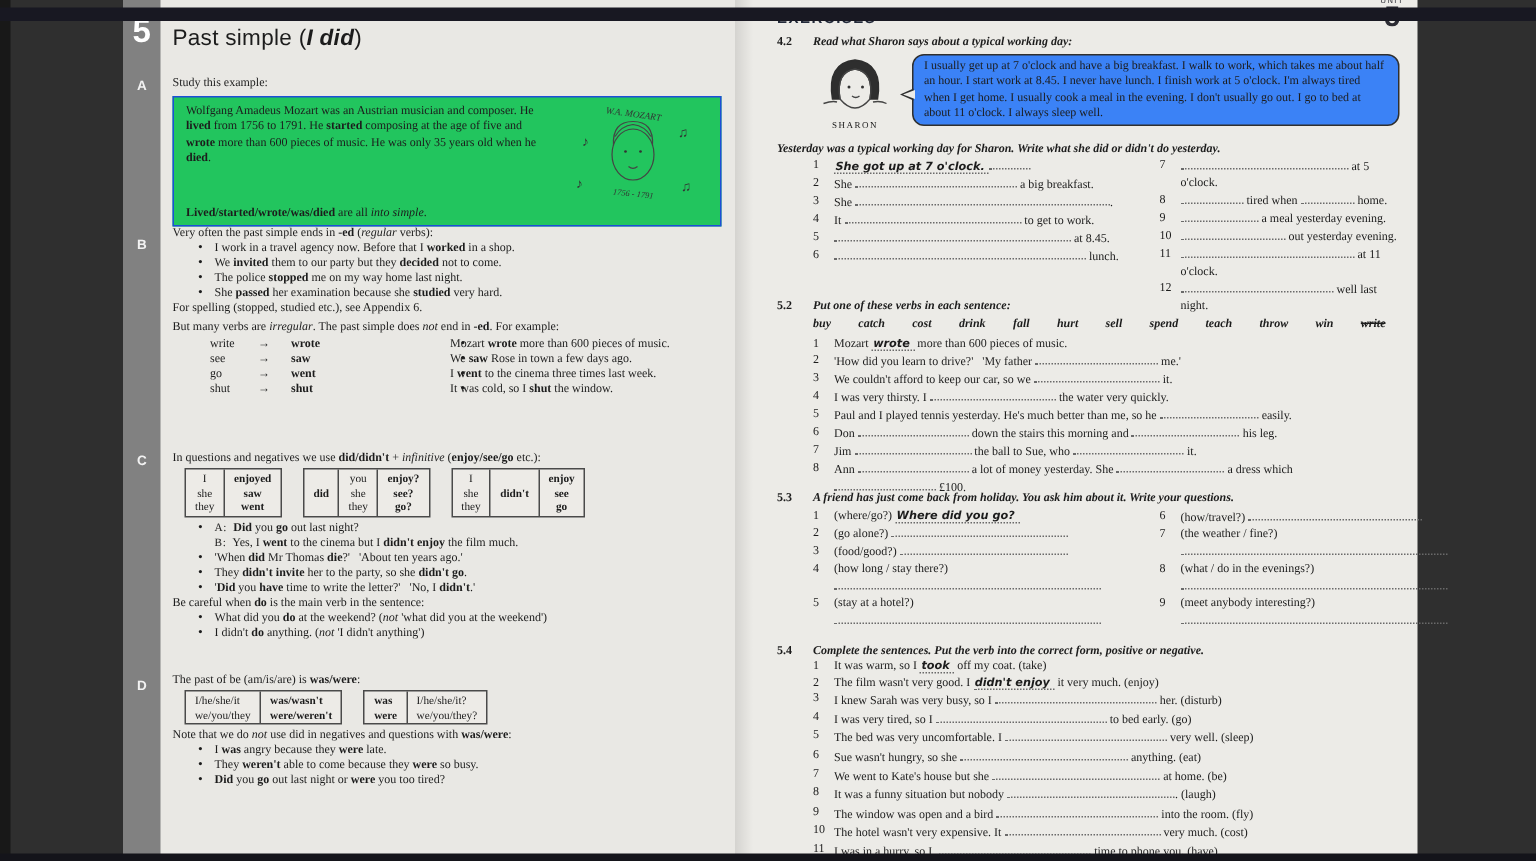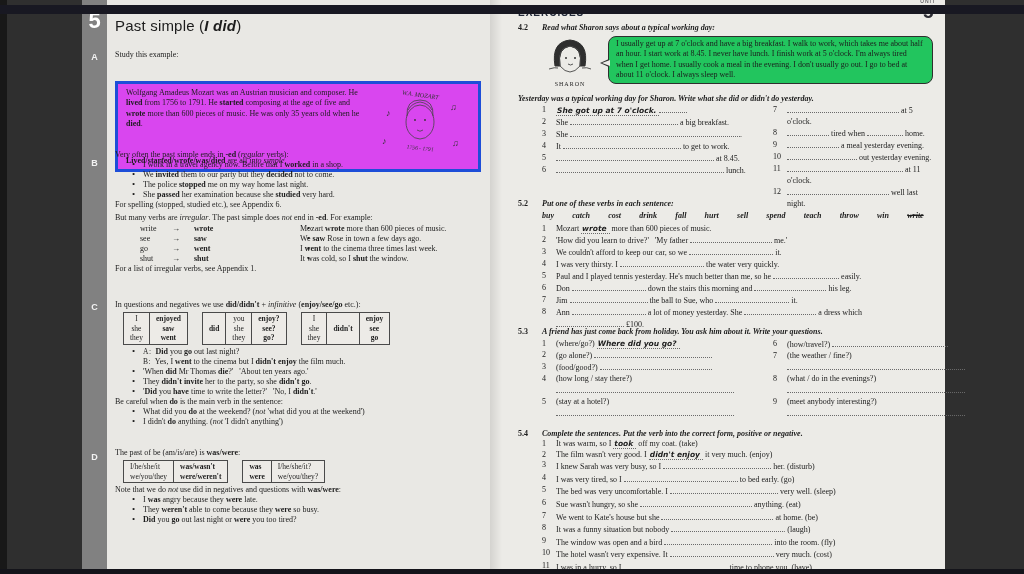--- a/index.html
+++ b/index.html
@@ -22,21 +22,21 @@
   .sec-letter{position:absolute;left:0;width:25px;text-align:center;color:#f2f2f2;
      font-family:"Liberation Sans",sans-serif;font-weight:bold;font-size:9px;}
 
   .title{position:absolute;top:17px;left:33px;font-family:"Liberation Sans",sans-serif;
      font-size:15px;font-weight:400;letter-spacing:0.2px;}
   .title b{font-weight:800;font-style:italic;}
 
   .sec{position:absolute;left:33px;right:9px;font-size:8px;line-height:10px;}
   .sec-a{top:50px;} .sec-b{top:150px;} .sec-c{top:300px;} .sec-d{top:448px;}
 
-  .mbox{border:3px solid #1d4ed8;margin-top:21px;padding:4px 8px 3px 8px;background:#d946ef;}
+  .mbox{border:1px solid #1d4ed8;margin-top:4px;padding:4px 8px 3px 8px;background:#22c55e;}
   .mbox-row{display:flex;gap:6px;align-items:flex-start;}
   .mbox-text{flex:1;font-size:8px;line-height:10.4px;}
   .mbox-footer{margin-top:2px;}
   .sketch{flex:none;}
 
   .bu{position:relative;padding-left:28px;}
   .bu::before{content:'\2022';position:absolute;left:17px;top:-1px;font-size:9px;}
   .bu.nb{padding-left:28px;} .bu.nb::before{content:'';}
   .sc{font-variant:small-caps;font-size:7.5px;letter-spacing:0.5px;}
 
@@ -62,21 +62,21 @@
   .ex{position:absolute;left:28px;right:12px;font-size:8px;line-height:11px;}
   .ex51{top:22px;} .ex52{top:198px;} .ex53{top:326px;} .ex54{top:428px;}
   .ex-head{display:flex;}
   .ex-num{width:24px;flex:none;font-weight:bold;}
   .ex-instr{font-style:italic;font-weight:bold;flex:1;}
 
   .sharon-row{display:flex;gap:10px;margin:3px 0 3px 24px;align-items:flex-start;}
   .sharon{width:56px;flex:none;text-align:center;}
   .sharon-cap{font-size:6px;letter-spacing:1px;margin-top:-2px;}
   .bubble{flex:1;position:relative;border:1px solid #2f2f2f;border-radius:8px;
-     padding:2px 7px;font-size:8px;line-height:10.4px;background:#22c55e;}
+     padding:2px 7px;font-size:8px;line-height:10.4px;background:#3b82f6;}
   .bubble .tail1{position:absolute;left:-9px;top:22px;width:0;height:0;
      border-top:4px solid transparent;border-bottom:4px solid transparent;border-right:9px solid #2f2f2f;}
   .bubble .tail2{position:absolute;left:-7px;top:23px;width:0;height:0;
      border-top:3px solid transparent;border-bottom:3px solid transparent;border-right:8px solid #edecE8;}
 
   .cols2{display:grid;grid-template-columns:225px 1fr;column-gap:6px;margin-left:24px;}
   .xitem{display:flex;}
   .xno{width:14px;flex:none;}
   .xtx{flex:1;}
   .items{margin-left:24px;}
@@ -161,21 +161,20 @@
               <b>shut</b>
             </div>
         </div>
         <div class="bcol">
           <div class="bu" style="padding-left:10px">Mozart <b>wrote</b> more than 600 pieces of music.</div>
           <div class="bu" style="padding-left:10px">We <b>saw</b> Rose in town a few days ago.</div>
           <div class="bu" style="padding-left:10px">I <b>went</b> to the cinema three times last week.</div>
           <div class="bu" style="padding-left:10px">It was cold, so I <b>shut</b> the window.</div>
         </div>
       </div>
-      <div>For a list of irregular verbs, see Appendix 1.</div>
     </div>
 
     <div class="sec sec-c">
       <div>In questions and negatives we use <b>did/didn't</b> + <i>infinitive</i> (<b>enjoy/see/go</b> etc.):</div>
       <div class="gwrap">
         <div class="gtable">
           <div class="gcol">I<br>she<br>they</div>
             <div class="gcol"><b>enjoyed</b><br><b>saw</b><br><b>went</b></div>
         </div>
         <div class="gtable">

